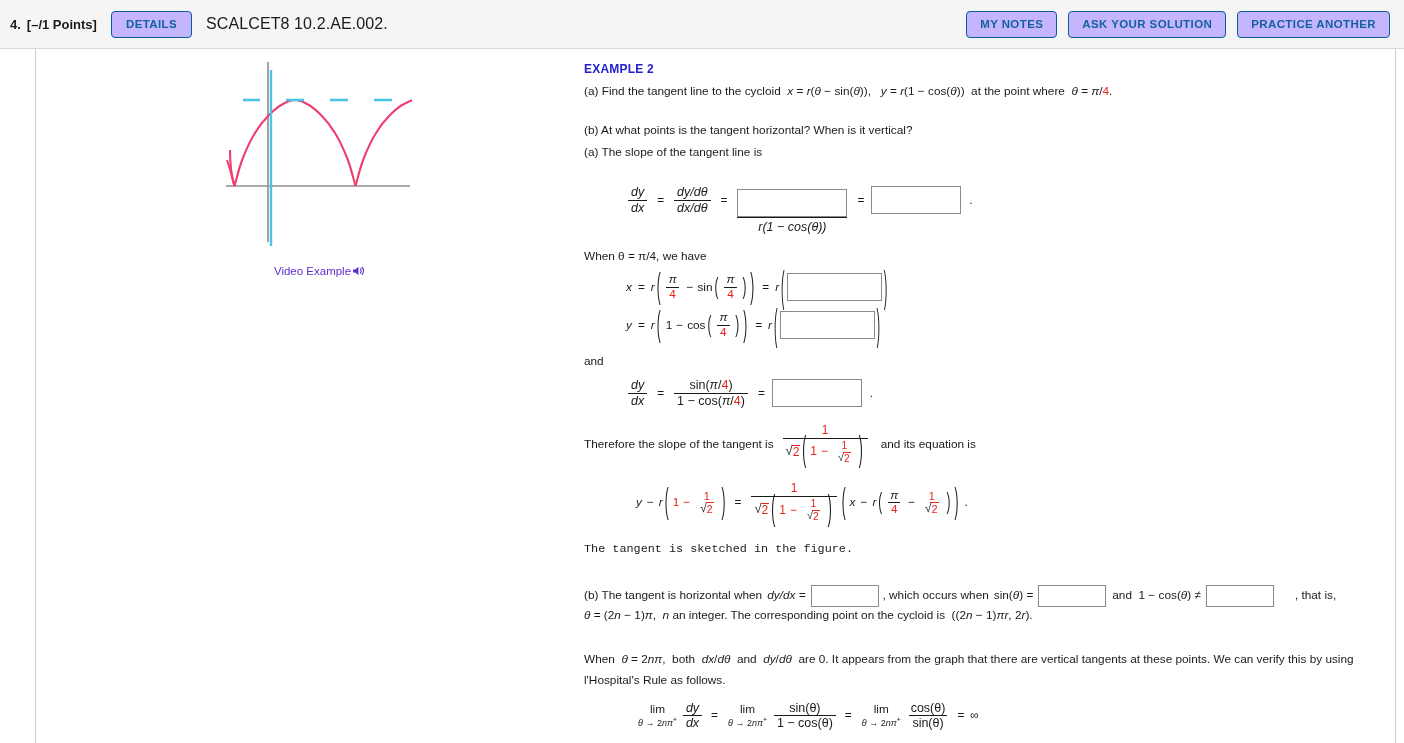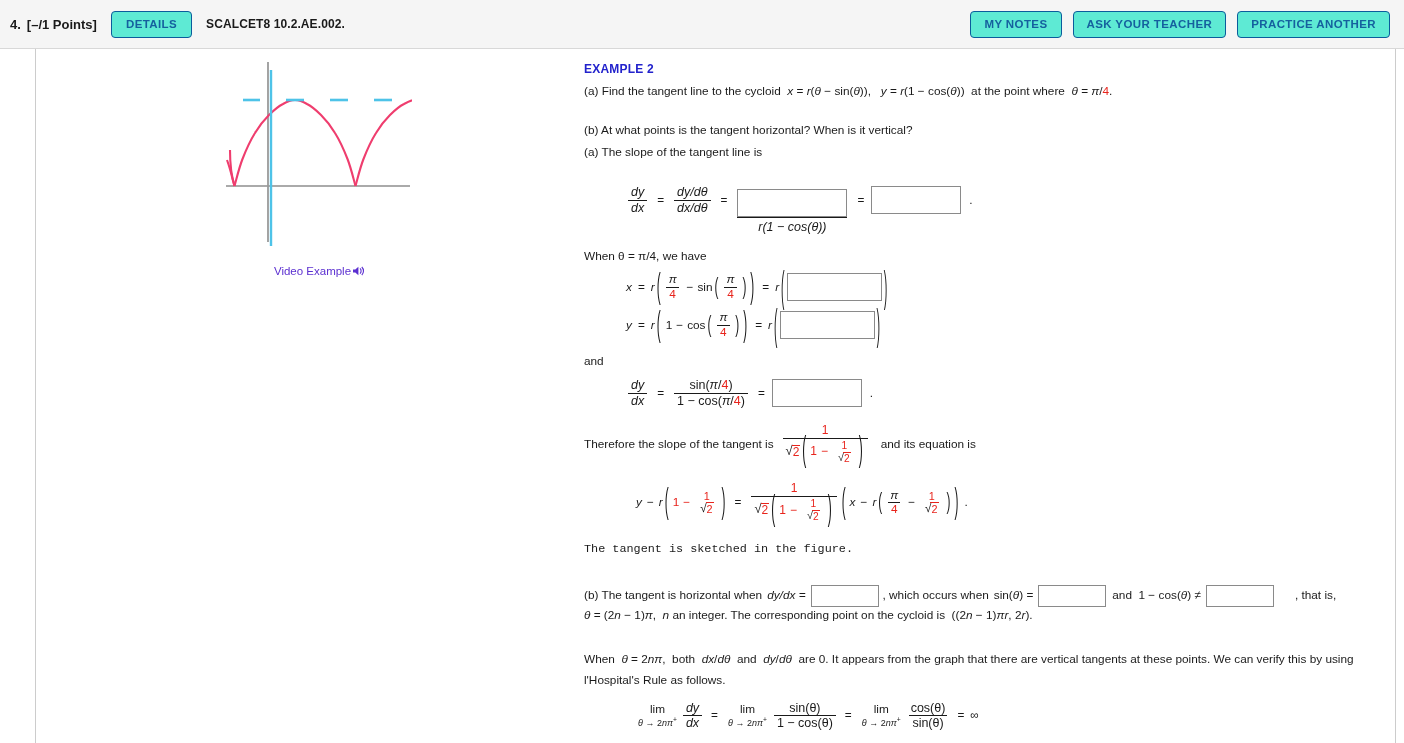--- a/index.html
+++ b/index.html
@@ -17,26 +17,26 @@
     width: 1404px; height: 49px;
     background: #f5f5f5;
     border-bottom: 1px solid #d8d8d8;
     display: flex; align-items: center;
   }
   #header-left { display: flex; align-items: center; padding-left: 10px; }
   #header-right { display: flex; align-items: center; margin-left: auto; padding-right: 14px; gap: 11px; }
 
   .q-num { font-size: 13px; font-weight: bold; color: #1a1a1a; margin-right: 6px; }
   .q-points { font-size: 13px; font-weight: bold; color: #1a1a1a; margin-right: 14px; }
-  .q-code { font-size: 12px; font-weight: bold; color: #1a1a1a; margin-left: 14px; letter-spacing: .1px;}
+  .q-code { font-size: 16px; font-weight: normal; color: #1a1a1a; margin-left: 14px; letter-spacing: .1px;}
 
   .btn {
     border: 1px solid #0b5c9c;
     border-radius: 4px;
-    background: #5eead4;
+    background: #c4b5fd;
     color: #15609e;
     font-size: 11.5px;
     font-weight: bold;
     letter-spacing: .4px;
     padding: 6px 13px 6px 13px;
     line-height: 13px;
     cursor: pointer;
     white-space: nowrap;
     font-family: "Liberation Sans", sans-serif;
   }
@@ -129,21 +129,21 @@
 
 <div id="header">
   <div id="header-left">
     <span class="q-num">4.</span>
     <span class="q-points">[–/1 Points]</span>
     <button class="btn details">DETAILS</button>
     <span class="q-code">SCALCET8 10.2.AE.002.</span>
   </div>
   <div id="header-right">
     <button class="btn">MY NOTES</button>
-    <button class="btn">ASK YOUR TEACHER</button>
+    <button class="btn">ASK YOUR SOLUTION</button>
     <button class="btn">PRACTICE ANOTHER</button>
   </div>
 </div>
 
 <div id="frame">
 
   <div id="left-rail"></div>
   <div id="right-rail"></div>
 
   <div id="figure-col">

